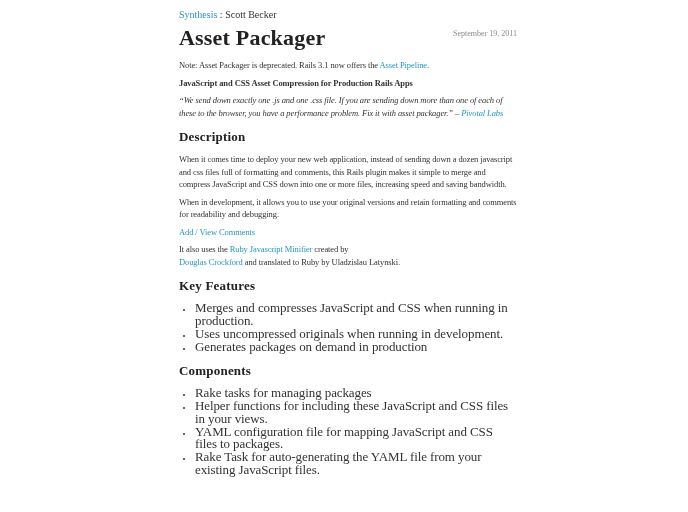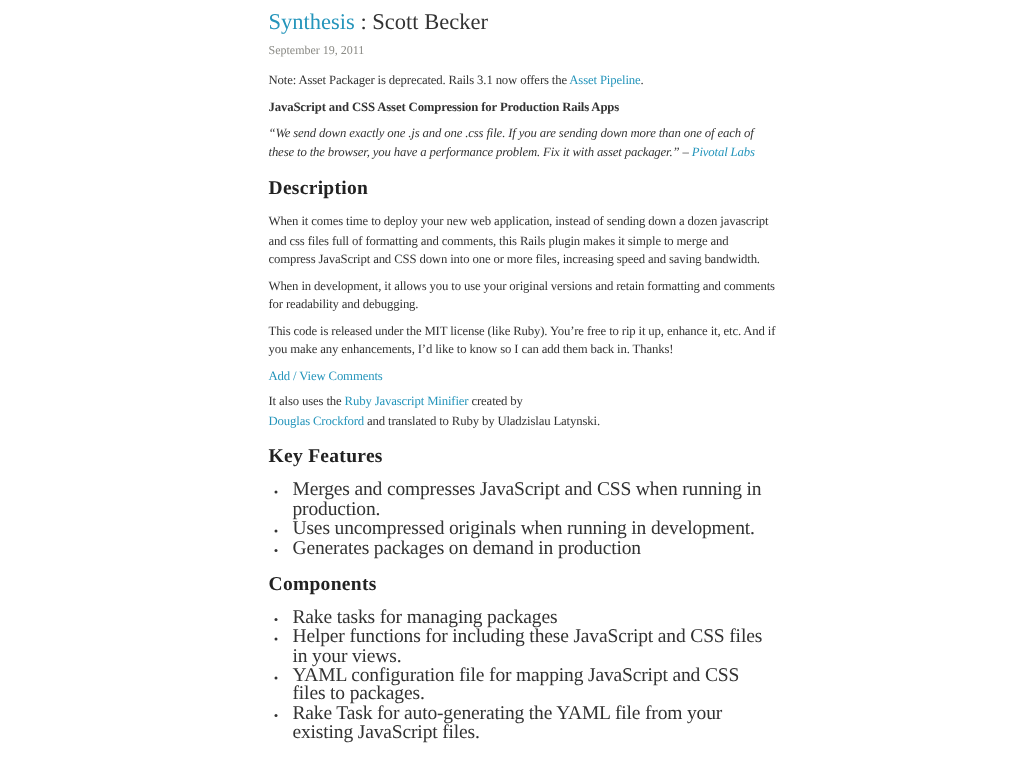--- a/index.html
+++ b/index.html
@@ -18,21 +18,21 @@
     width: 338px;
     margin-left: 179px;
     padding-top: 9px;
   }
   a.link {
     color: #2595bb;
     text-decoration: none;
     cursor: pointer;
   }
   .site-header {
-    font-size: 15px;
+    font-size: 10px;
     line-height: 12px;
     color: #333333;
   }
   .title-row {
     display: flex;
     justify-content: space-between;
     align-items: flex-start;
     margin: 5px 0 9px 0;
   }
   h1.title {
@@ -89,33 +89,33 @@
 </head>
 <body>
 
 <div class="page">
 
   <div class="site-header">
     <a class="link">Synthesis</a><span> : </span><span>Scott Becker</span>
   </div>
 
   <div class="title-row">
+    <h1 class="title">Asset Packager</h1>
     <span class="post-date">September 19, 2011</span>
   </div>
 
   <p class="note"><span>Note: Asset Packager is deprecated. Rails 3.1 now offers the </span><a class="link">Asset Pipeline</a><span>.</span></p>
 
   <p class="tagline">JavaScript and CSS Asset Compression for Production Rails Apps</p>
 
   <p class="quote"><span>“We send down exactly one .js and one .css file. If you are sending down more than one of each of these to the browser, you have a performance problem. Fix it with asset packager.” – </span><a class="link">Pivotal Labs</a></p>
 
   <h2 class="section-heading">Description</h2>
   <p>When it comes time to deploy your new web application, instead of sending down a dozen javascript and css files full of formatting and comments, this Rails plugin makes it simple to merge and compress JavaScript and CSS down into one or more files, increasing speed and saving bandwidth.</p>
   <p>When in development, it allows you to use your original versions and retain formatting and comments for readability and debugging.</p>
-  <p>This code is released under the MIT license (like Ruby). You’re free to rip it up, enhance it, etc. And if you make any enhancements, I’d like to know so I can add them back in. Thanks!</p>
   <p><a class="link">Add / View Comments</a></p>
 
   <p><span>It also uses the </span><a class="link">Ruby Javascript Minifier</a><span> created by</span><br><a class="link">Douglas Crockford</a><span> and translated to Ruby by Uladzislau Latynski.</span></p>
 
   <h2 class="section-heading">Key Features</h2>
   <ul class="bullet-list">
     <li>Merges and compresses JavaScript and CSS when running in production.</li>
     <li>Uses uncompressed originals when running in development.</li>
     <li>Generates packages on demand in production</li>
   </ul>

